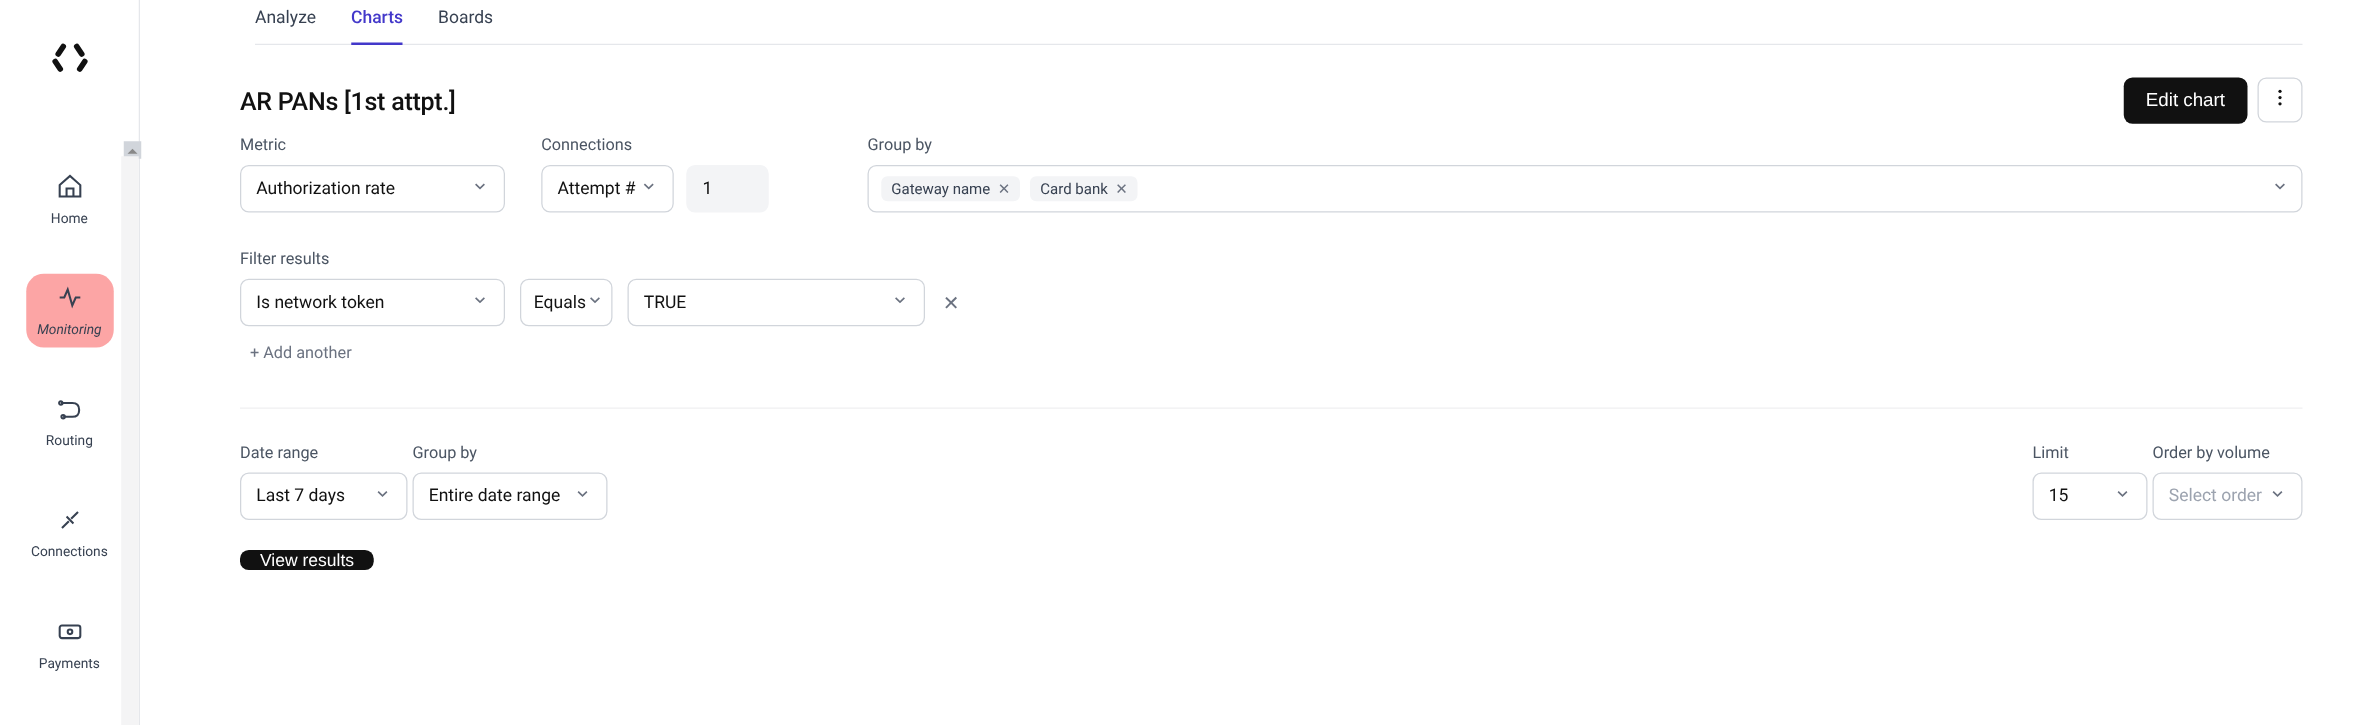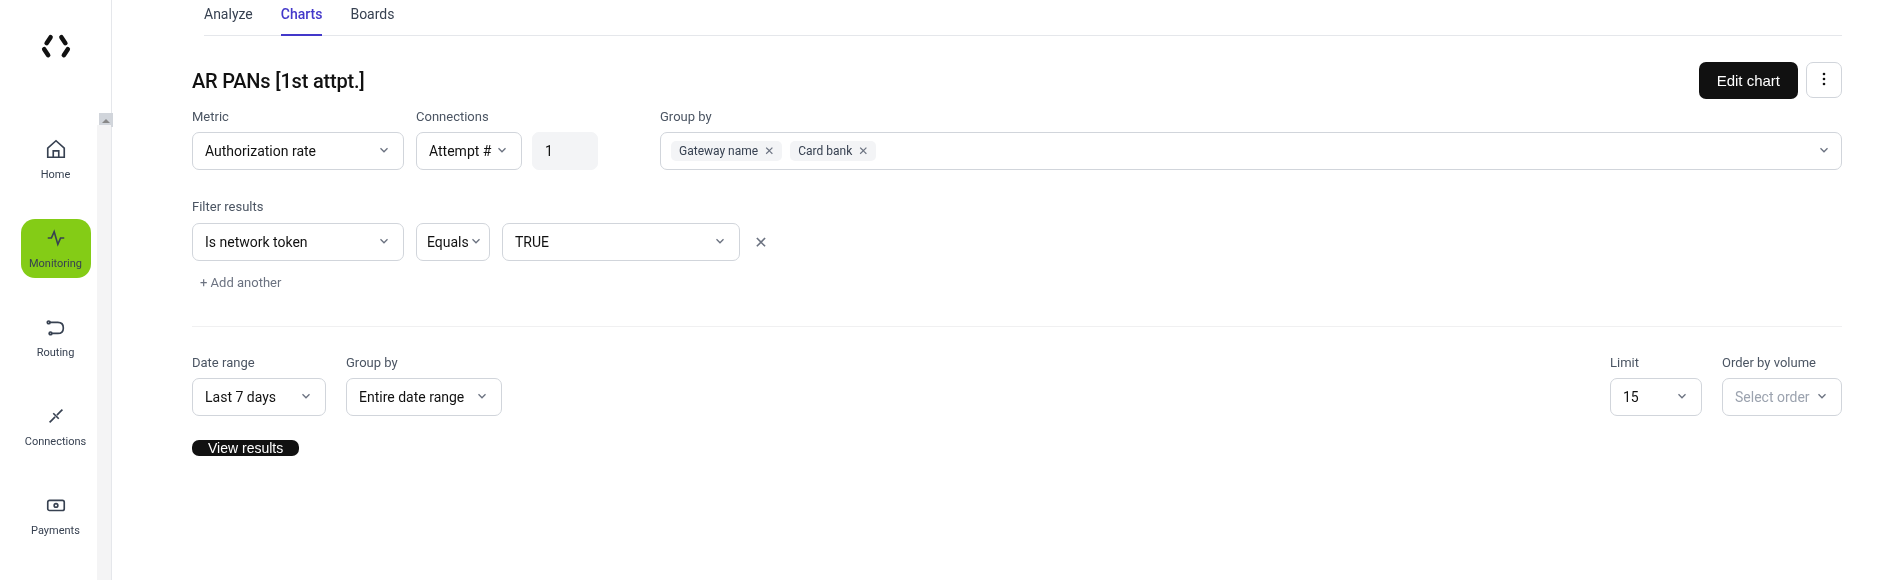--- a/index.html
+++ b/index.html
@@ -8,21 +8,21 @@
     .layout { display: flex; height: 100%; }
 
     
     .sidebar { width: 112px; border-right: 1px solid #e5e7eb; display: flex; flex-direction: column; align-items: center; padding-top: 30px; position: relative; }
     .logo { margin-bottom: 60px; }
     .logo svg { width: 36px; height: 36px; }
     .sidebar-scroll-hint { position: absolute; right: -2px; top: 113px; width: 14px; height: 14px; background: #d1d5db; }
     .scrollbar-track { position: absolute; right: 0; top: 125px; bottom: 0; width: 14px; background: #f4f4f5; }
     .nav-items { display: flex; flex-direction: column; gap: 30px; align-items: center; }
     .nav-item { display: flex; flex-direction: column; align-items: center; gap: 4px; cursor: pointer; width: 70px; padding: 8px 4px; border-radius: 14px; }
-    .nav-item.active { background: #84cc16; }
+    .nav-item.active { background: #fca5a5; font-style: italic; }
     .nav-item svg { width: 22px; height: 22px; }
     .nav-label { font-size: 11px; color: #374151; }
 
     
     .main { flex: 1; padding: 0 60px 0 80px; overflow-y: auto; }
     .tabs { display: flex; gap: 28px; padding-top: 6px; border-bottom: 1px solid #e5e7eb; margin-left: 12px; margin-right: 0; }
     .tab { padding: 0 0 12px 0; font-size: 14px; color: #374151; cursor: pointer; }
     .tab.active { color: #4338ca; border-bottom: 2px solid #4338ca; margin-bottom: -1px; font-weight: 500; }
 
     .title-row { display: flex; align-items: center; justify-content: space-between; margin-top: 26px; margin-bottom: 10px; }
@@ -34,38 +34,38 @@
     .btn-icon svg { width: 16px; height: 16px; }
     .field-group { display: flex; flex-direction: column; gap: 8px; }
     .field-label { font-size: 13px; color: #4b5563; }
     .select { display: flex; align-items: center; justify-content: space-between; border: 1px solid #d1d5db; border-radius: 7px; padding: 8px 12px; font-size: 14px; background: #fff; cursor: pointer; min-height: 38px; }
     .select svg { width: 14px; height: 14px; color: #6b7280; flex-shrink: 0; }
     .select.wide { flex: 1; }
     .tags-select { display: flex; align-items: center; gap: 8px; flex-wrap: wrap; padding: 6px 10px; }
     .tag { display: inline-flex; align-items: center; gap: 6px; background: #f3f4f6; border-radius: 5px; padding: 3px 8px; font-size: 12px; color: #374151; }
     .tag .x { cursor: pointer; color: #6b7280; }
 
-    .row1 { display: flex; gap: 12px; margin-top: 6px; align-items: flex-end; }
+    .row1 { display: flex; gap: 29px; margin-top: 6px; align-items: flex-end; }
     .metric-col { width: 212px; }
     .calc-col { display: flex; gap: 10px; }
     .calc-col .select { width: 106px; }
     .num-box { width: 66px; background: #f3f4f6; border: 1px solid #f3f4f6; border-radius: 7px; display: flex; align-items: center; padding: 0 12px; font-size: 14px; height: 38px; }
     .groupby-col { flex: 1; margin-left: 50px; }
 
     .filter-section { margin-top: 26px; }
     .filter-row { display: flex; gap: 12px; align-items: center; margin-top: 8px; }
     .filter-row .select:nth-child(1) { width: 212px; }
     .filter-row .select:nth-child(2) { width: 74px; padding: 8px 10px; }
     .filter-row .select:nth-child(3) { width: 238px; }
     .remove-filter { cursor: pointer; color: #6b7280; width: 18px; height: 18px; display: flex; align-items: center; justify-content: center; }
     .add-another { margin-top: 14px; font-size: 13px; color: #6b7280; cursor: pointer; padding-left: 8px; }
 
     .divider { border: none; border-top: 1px solid #f0f0f1; margin-top: 36px; }
 
-    .row3 { display: flex; gap: 20px; margin-top: 28px; align-items: flex-start; }
+    .row3 { display: flex; gap: 4px; margin-top: 28px; align-items: flex-start; }
     .row3 .field-group.date-range .select { width: 134px; }
     .row3 .field-group.group-by2 .select { width: 156px; }
     .row3 .spacer { flex: 1; }
     .row3 .field-group.limit .select { width: 92px; }
     .row3 .field-group.order .select { width: 120px; }
 
     .view-results-row { margin-top: 22px; }
     .btn-view { background: #111; color: #fff; padding: 0 16px; border: none; border-radius: 7px; font-size: 14px; font-weight: 500; cursor: pointer; }
     .placeholder-txt { color: #9ca3af; }
   </style>

